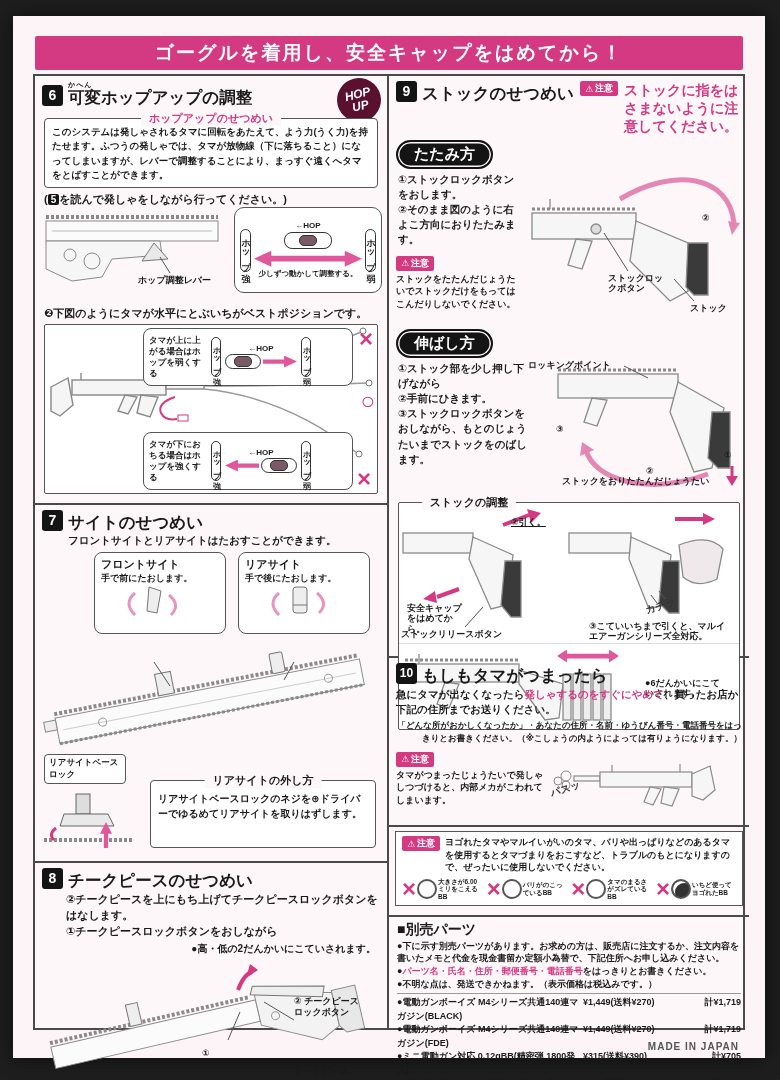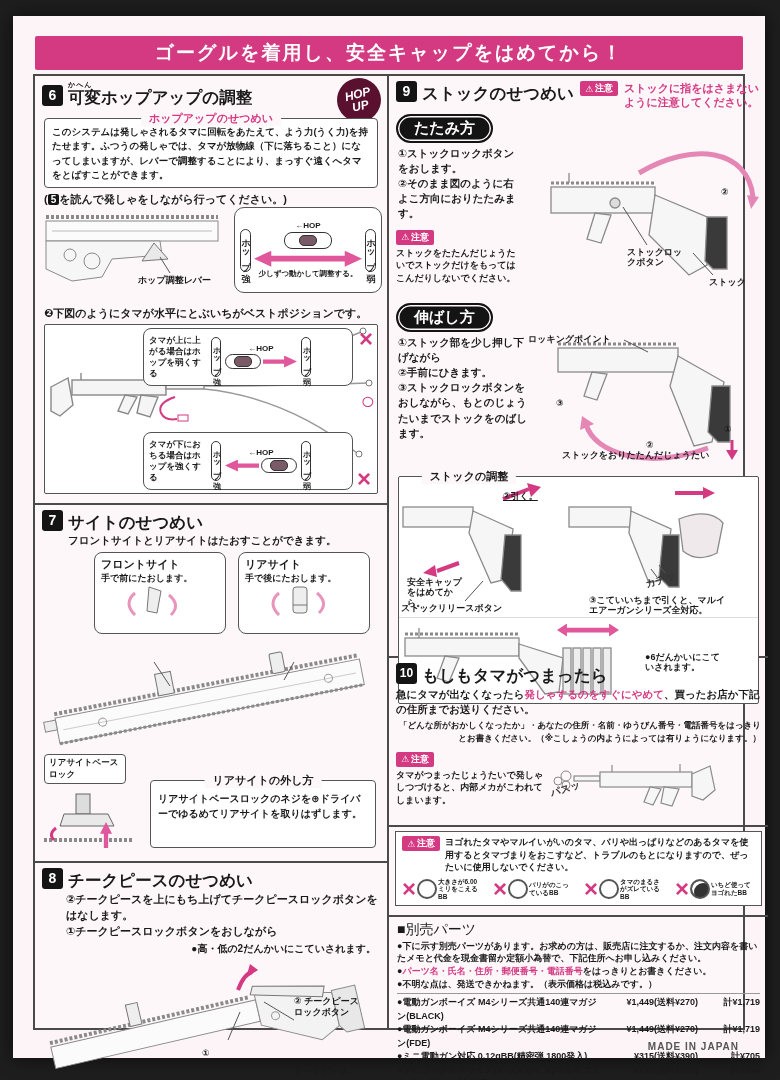--- a/index.html
+++ b/index.html
@@ -72,21 +72,21 @@
   .cau-box{border:1.5px solid #555;background:#fff;margin:4px 6px;padding:4px 6px;}
   .bbrow{display:flex;align-items:center;justify-content:space-between;margin-top:3px;}
   .bbg{display:flex;align-items:center;gap:1px;}
   .bb{width:16px;height:16px;border:2px solid #555;border-radius:50%;background:#fff;flex:none;}
   .bb.filled{background:#333;box-shadow:inset 3px 3px 0 -1px #fff;}
   .bbt{font-size:6.5px;font-weight:bold;line-height:1.15;width:44px;}
   
   .parts p{margin:1px 0;font-size:9px;font-weight:bold;line-height:1.35;}
   .prow{display:flex;font-size:9px;font-weight:bold;line-height:1.5;}
   .prow .n{flex:1;}
-  .prow .pr{width:96px;text-align:right;}
+  .prow .pr{width:96px;text-align:left;}
   .prow .tt{width:62px;text-align:right;}
   .madein{position:absolute;right:26px;bottom:6px;font-size:10px;font-weight:bold;color:#555;letter-spacing:1px;}
   .sfx{font-size:10px;font-weight:bold;color:#333;display:inline-block;transform:rotate(-18deg);}
   
   .legend-box{border:1.5px solid #555;border-radius:4px;position:relative;background:#fff;}
   .legend-t{position:absolute;top:-8px;left:50%;transform:translateX(-50%);
     background:#fdf7fa;padding:0 8px;font-size:11px;font-weight:bold;white-space:nowrap;}
   .hopup{position:absolute;right:6px;top:2px;width:44px;height:44px;border-radius:50%;
     background:#5a1130;color:#fff;display:flex;flex-direction:column;align-items:center;justify-content:center;
     font-size:12px;font-weight:bold;font-style:italic;line-height:1;transform:rotate(-14deg);}
@@ -307,26 +307,26 @@
       <div class="sec" style="height:568px;">
         <div style="display:flex;align-items:flex-start;gap:6px;">
           <div class="sec-h" style="flex:none;">
             <span class="sec-num">9</span>
             <span>ストックのせつめい</span>
           </div>
           <span class="warnbadge">
               <span>⚠</span>
               <span>注意</span>
             </span>
-          <span class="pink" style="font-size:11px;font-weight:bold;line-height:1.3;">ストックに指をはさまないように注意してください。</span>
+          <span class="pink" style="font-size:14px;font-weight:bold;line-height:1.3;">ストックに指をはさまないように注意してください。</span>
         </div>
 
         <div style="margin-top:4px;"><span class="blkbadge">たたみ方</span></div>
 
-        <div style="display:flex;gap:19px;">
+        <div style="display:flex;">
           <div style="width:128px;">
             <div class="steps" style="font-size:10.5px;">
               <div>①ストックロックボタンをおします。</div>
               <div>②そのまま図のように右よこ方向におりたたみます。</div>
             </div>
             <span class="warnbadge" style="margin-top:6px;">
                 <span>⚠</span>
                 <span>注意</span>
               </span>
             <div style="font-size:9px;font-weight:bold;line-height:1.4;margin-top:2px;">ストックをたたんだじょうたいでストックだけをもってはこんだりしないでください。</div>
@@ -394,21 +394,21 @@
                 <rect x="4" y="30" width="70" height="20"></rect>
                 <path d="M74 34 l40 18 -6 50 -16 4 -22 -50 z"></path>
                 <path d="M106 58 h16 v56 h-10 l-10 -12 z" fill="#3a3a3a"></path>
               </g>
               <path d="M104 22 l26 -10" stroke="#d43a82" stroke-width="4"></path>
               <path d="M128 6 l14 4 -10 10 z" fill="#d43a82"></path>
               <path d="M60 86 l-22 8" stroke="#d43a82" stroke-width="4"></path>
               <path d="M36 88 l-12 8 14 4 z" fill="#d43a82"></path>
               <line x1="84" y1="104" x2="66" y2="124" stroke="#555"></line>
             </svg>
-            <span class="lbl pinkless" style="left:104px;top:14px;text-decoration:underline;">②引く。</span>
+            <span class="lbl pinkless" style="left:112px;top:14px;text-decoration:underline;">②引く。</span>
             <span class="lbl" style="left:8px;top:100px;width:64px;">安全キャップをはめてから。</span>
             <span class="lbl" style="left:2px;top:126px;">ストックリリースボタン</span>
             <svg width="168" height="138" style="position:absolute;left:168px;top:0;">
               <g stroke="#8a8a8a" fill="#f6f6f6" stroke-width="1.3">
                 <rect x="2" y="30" width="62" height="20"></rect>
                 <path d="M64 34 l40 18 -6 50 -16 4 -20 -50 z"></path>
                 <path d="M96 58 h16 v52 h-10 l-10 -10 z" fill="#3a3a3a"></path>
                 <path d="M112 42 q 30 -12 44 4 l-6 30 q -20 10 -34 -2 z" fill="#f0e9ec"></path>
               </g>
               <path d="M108 16 l30 0" stroke="#d43a82" stroke-width="4"></path>
@@ -509,21 +509,21 @@
             <div class="bbg">
                 <span class="mk mk-x">×</span>
                 <span class="bb filled"></span>
                 <span class="bbt">いちど使ってヨゴれたBB</span>
               </div>
           </div>
         </div>
       </div>
 
       <div class="parts" style="padding:4px 8px 2px 8px;">
-        <div style="font-size:14px;font-weight:normal;">■別売パーツ</div>
+        <div style="font-size:14px;font-weight:bold;">■別売パーツ</div>
         <p>●下に示す別売パーツがあります。お求めの方は、販売店に注文するか、注文内容を書いたメモと代金を現金書留か定額小為替で、下記住所へお申し込みください。</p>
         <p><span>●</span><span class="pink">パーツ名・氏名・住所・郵便番号・電話番号</span><span>をはっきりとお書きください。</span></p>
         <p>●不明な点は、発送できかねます。（表示価格は税込みです。）</p>
         <div style="border-top:1px solid #999;margin:3px 0 2px 0;"></div>
         <div class="prow">
             <span class="n">●電動ガンボーイズ M4シリーズ共通140連マガジン(BLACK)</span>
             <span class="pr">¥1,449(送料¥270)</span>
             <span class="tt">計¥1,719</span>
           </div>
         <div class="prow">

